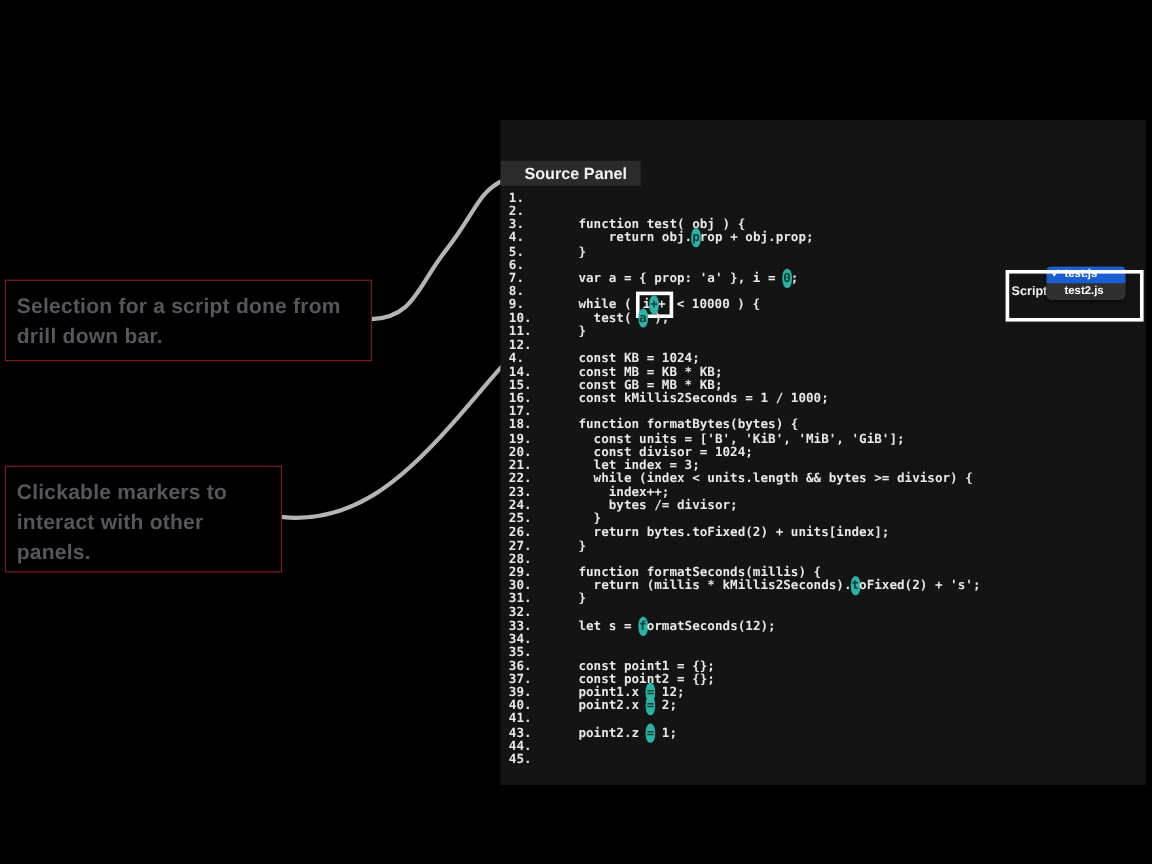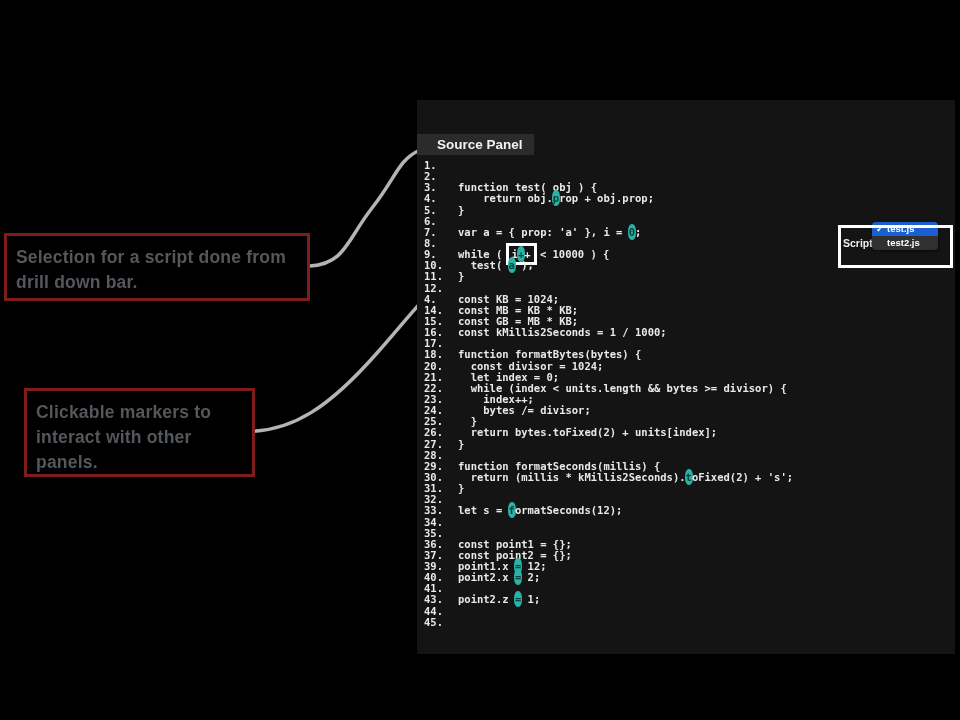--- a/index.html
+++ b/index.html
@@ -3,39 +3,39 @@
 <meta charset="utf-8">
 <style>
   html,body{margin:0;padding:0;background:#000;}
   .stage{position:relative;width:960px;height:720px;background:#000;overflow:hidden;
          font-family:"Liberation Sans",sans-serif;}
 
   
   .connectors{position:absolute;left:0;top:0;width:960px;height:720px;pointer-events:none;}
 
   
-  .annotation-box{position:absolute;border:3px solid #7f1d1d;background:#000;
+  .annotation-box{position:absolute;border:1px solid #7f1d1d;background:#000;
                   color:#54575b;font-size:17.5px;font-weight:bold;line-height:25px;
                   padding:9px 8px 6px 9px;box-sizing:border-box;letter-spacing:.2px;}
   .ann-1{left:4px;top:233px;width:306px;height:68px;}
-  .ann-2{left:4px;top:388px;width:231px;height:89px;margin-left:20px;}
+  .ann-2{left:4px;top:388px;width:231px;height:89px;}
 
   
   .panel{position:absolute;left:417px;top:100px;width:538px;height:554px;
          background:#141414;overflow:hidden;}
   .panel-tab{position:absolute;left:0;top:0;width:117px;height:21px;background:#2b2b2b;margin-top:34px;}
   .panel-title{position:absolute;left:20px;top:3px;color:#f2f2f2;
                font-size:13.5px;font-weight:bold;white-space:nowrap;}
 
   
   .code{position:absolute;left:4px;top:60px;font-family:"DejaVu Sans Mono",monospace;
         font-weight:bold;font-size:10.5px;line-height:11.15px;color:#e9e9e9;}
   .code-line{white-space:pre;height:11.15px;}
   .line-number{display:inline-block;width:37px;padding-left:3px;box-sizing:border-box;}
-  .line-code{white-space:pre;}
+  .line-code{white-space:pre;margin-left:24px;}
   .mk{background:#29b2a5;color:#0b3f3a;border-radius:45%;padding:2px 1px;margin:0 -1px;cursor:pointer;}
   .selbox{border:3px solid #ffffff;padding:2px 3px;margin:0 -3px;}
 
   
   .scripts-outline{position:absolute;left:421px;top:125px;width:115px;height:43px;
                    border:3px solid #fff;box-sizing:border-box;pointer-events:none;}
   .scripts-label{position:absolute;left:426px;top:137px;color:#f0f0f0;font-size:10.5px;
                  font-weight:bold;}
   .dropdown{position:absolute;left:455px;top:122px;width:66px;background:#303030;
             border-radius:4px;overflow:hidden;box-shadow:0 1px 3px rgba(0,0,0,.6);
@@ -83,22 +83,23 @@
         <div class="code-line"><span class="line-number">9.</span><span class="line-code">while ( <span class="selbox">i<span class="mk">+</span>+</span> &lt; 10000 ) {</span></div>
         <div class="code-line"><span class="line-number">10.</span><span class="line-code">  test( <span class="mk">a</span> );</span></div>
         <div class="code-line"><span class="line-number">11.</span><span class="line-code">}</span></div>
         <div class="code-line"><span class="line-number">12.</span><span class="line-code"></span></div>
         <div class="code-line"><span class="line-number">4.</span><span class="line-code">const KB = 1024;</span></div>
         <div class="code-line"><span class="line-number">14.</span><span class="line-code">const MB = KB * KB;</span></div>
         <div class="code-line"><span class="line-number">15.</span><span class="line-code">const GB = MB * KB;</span></div>
         <div class="code-line"><span class="line-number">16.</span><span class="line-code">const kMillis2Seconds = 1 / 1000;</span></div>
         <div class="code-line"><span class="line-number">17.</span><span class="line-code"></span></div>
         <div class="code-line"><span class="line-number">18.</span><span class="line-code">function formatBytes(bytes) {</span></div>
+        <div class="code-line"><span class="line-number">19.</span><span class="line-code">  const units = ['B', 'KiB', 'MiB', 'GiB'];</span></div>
         <div class="code-line"><span class="line-number">20.</span><span class="line-code">  const divisor = 1024;</span></div>
-        <div class="code-line"><span class="line-number">21.</span><span class="line-code">  let index = 0;</span></div>
+        <div class="code-line"><span class="line-number">21.</span><span class="line-code">  let index = 3;</span></div>
         <div class="code-line"><span class="line-number">22.</span><span class="line-code">  while (index &lt; units.length &amp;&amp; bytes &gt;= divisor) {</span></div>
         <div class="code-line"><span class="line-number">23.</span><span class="line-code">    index++;</span></div>
         <div class="code-line"><span class="line-number">24.</span><span class="line-code">    bytes /= divisor;</span></div>
         <div class="code-line"><span class="line-number">25.</span><span class="line-code">  }</span></div>
         <div class="code-line"><span class="line-number">26.</span><span class="line-code">  return bytes.toFixed(2) + units[index];</span></div>
         <div class="code-line"><span class="line-number">27.</span><span class="line-code">}</span></div>
         <div class="code-line"><span class="line-number">28.</span><span class="line-code"></span></div>
         <div class="code-line"><span class="line-number">29.</span><span class="line-code">function formatSeconds(millis) {</span></div>
         <div class="code-line"><span class="line-number">30.</span><span class="line-code">  return (millis * kMillis2Seconds).<span class="mk">t</span>oFixed(2) + 's';</span></div>
         <div class="code-line"><span class="line-number">31.</span><span class="line-code">}</span></div>

